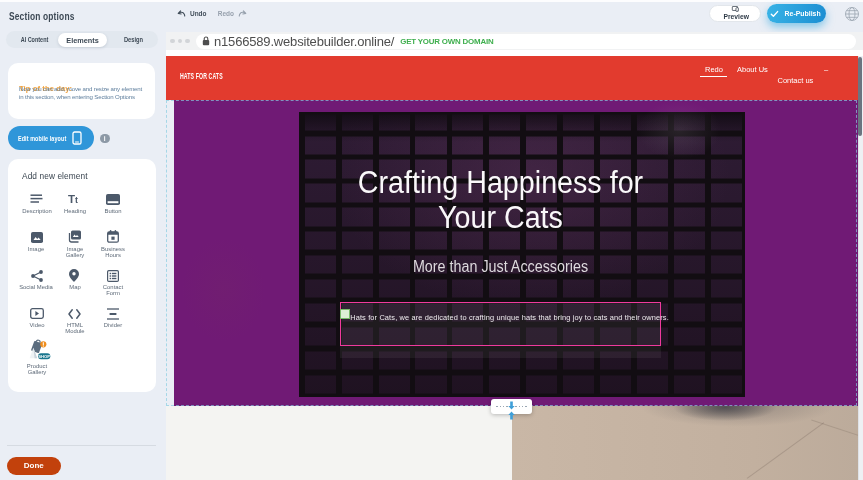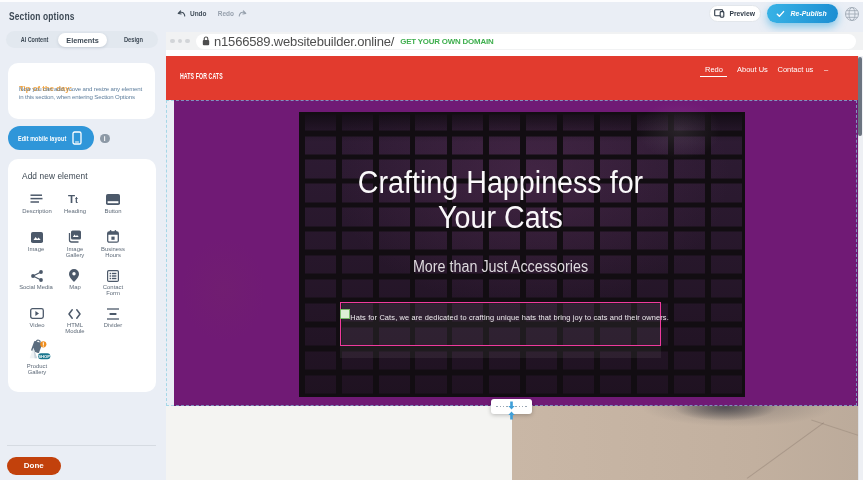--- a/index.html
+++ b/index.html
@@ -5,23 +5,23 @@
 * { margin:0; padding:0; box-sizing:border-box; }
 html,body { width:863px; height:480px; }
 body { font-family:"Liberation Sans", sans-serif; background:#eaeef5; position:relative; overflow:hidden; }
 .abs { position:absolute; }
 .topline { left:0; top:0; width:863px; height:2px; background:#fdfdfe; }
 .sectitle { left:9px; top:11px; font-size:10px; font-weight:bold; color:#3d4955; transform:scaleX(.84); transform-origin:left top; letter-spacing:.2px; }
 .undo { left:177px; top:9px; display:flex; align-items:center; }
 .undo span { font-size:7.2px; font-weight:bold; color:#414d59; margin-left:4px; transform:scaleX(.9); transform-origin:left center;}
 .redo { left:216px; top:9px; display:flex; align-items:center; }
 .redo span { font-size:7.2px; font-weight:bold; color:#97a1ad; margin-right:4px; transform:scaleX(.9); transform-origin:right center;}
-.previewbtn { left:709px; top:5px; width:52px; height:17px; background:#fff; border:1px solid #e2e6eb; border-radius:9px; display:flex; align-items:center; justify-content:center; }
+.previewbtn { left:709px; top:5px; width:52px; height:17px; background:#fff; border:1px solid #e2e6eb; border-radius:9px; display:flex; align-items:center; justify-content:center;flex-direction:column; }
 .previewbtn span { font-size:7.5px; font-weight:bold; color:#2e3a47; margin-left:3px; transform:scaleX(.9); }
-.repub { left:767px; top:4px; width:71px; height:19px; border-radius:10px; background:linear-gradient(100deg,#38b3e6,#1b8ed2); box-shadow:0 4px 9px rgba(48,166,222,.55); display:flex; align-items:center; justify-content:center;font-style:italic; }
+.repub { left:767px; top:4px; width:59px; height:19px; border-radius:10px; background:linear-gradient(100deg,#38b3e6,#1b8ed2); box-shadow:0 4px 9px rgba(48,166,222,.55); display:flex; align-items:center; justify-content:center; }
 .repub span { font-size:7.5px; font-weight:bold; color:#fff; margin-left:4px; transform:scaleX(.92); }
 .globe { left:844px; top:6px; }
 .tabs { left:6px; top:31px; width:152px; height:17px; background:#e2e8ef; border-radius:9px; }
 .tabs div { position:absolute; font-size:7px; font-weight:bold; color:#3d4955; transform:scaleX(.82); }
 .tab1 { left:0; top:5px; width:57px; text-align:center; transform:scaleX(.78) !important; }
 .tabpill { left:52px; top:1.5px; width:49px; height:14px; background:#fff; border-radius:7px; box-shadow:0 1px 3px rgba(60,80,100,.18); transform:none !important; }
 .tab2 { left:52px; top:4.5px; width:49px; text-align:center; font-size:7.3px !important; transform:scaleX(1) !important; }
 .tab3 { left:103px; top:5px; width:49px; text-align:center; }
 
 .browserbar { left:166px; top:32px; width:697px; height:18px; background:#f1f2f3; }
@@ -148,21 +148,21 @@
   <span class="urltxt">n1566589.websitebuilder.online/</span>
   <span class="urlgreen">GET YOUR OWN DOMAIN</span>
 </div>
 <div class="abs whitestrip"></div>
 
 <div class="abs siteheader"></div>
 <div class="abs logo">HATS FOR CATS</div>
 <div class="abs nav" style="left:705px; top:65px;">Redo</div>
 <div class="abs navu"></div>
 <div class="abs nav" style="left:737px; top:65px;">About Us</div>
-<div class="abs nav" style="left:777.5px; top:65px;">Contact us</div>
+<div class="abs nav" style="left:777.5px; top:76px;">Contact us</div>
 <div class="abs nav" style="left:824px; top:65px;">–</div>
 
 <div class="abs dark">
   <div class="tiles"></div>
   <div class="smudge1"></div>
   <div class="smudge2"></div>
   <div class="headline">Crafting Happiness for<br>Your Cats</div>
   <div class="tagline">More than Just Accessories</div>
   <div class="txtoverlay"></div>
   <div class="txtbox"></div>

